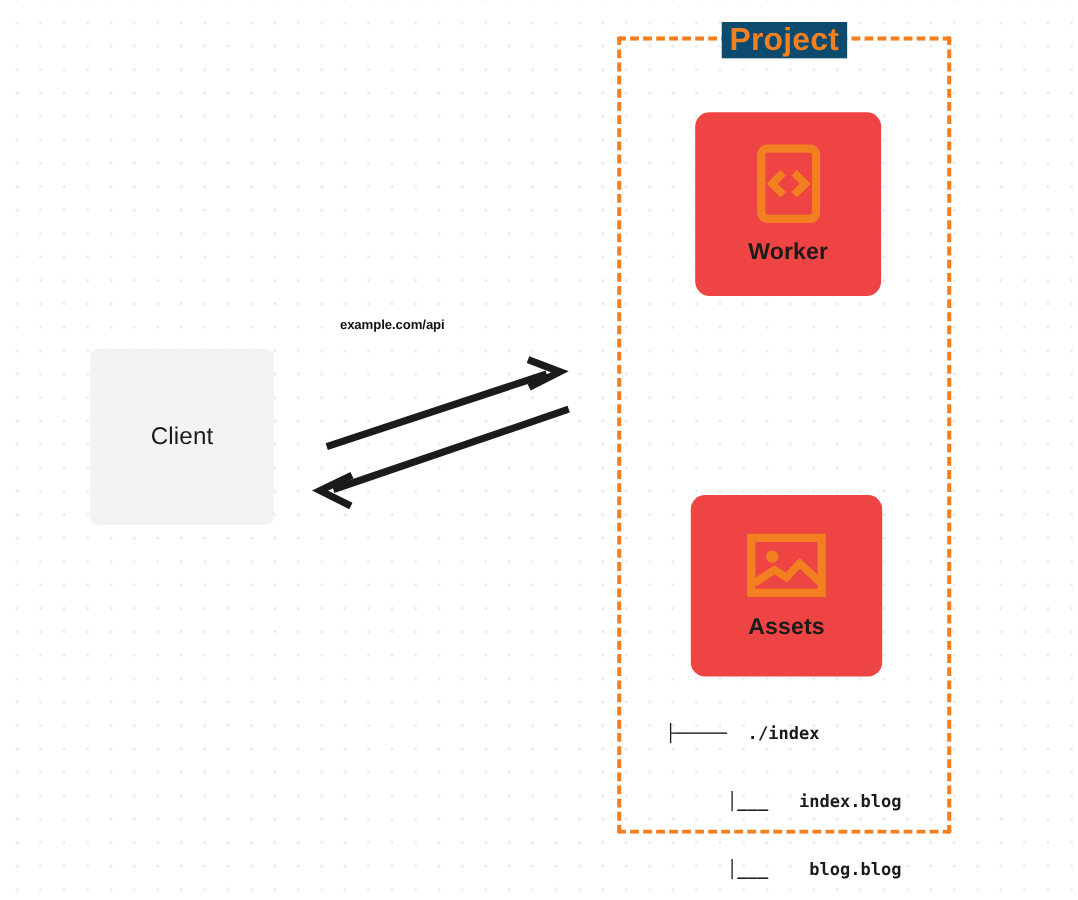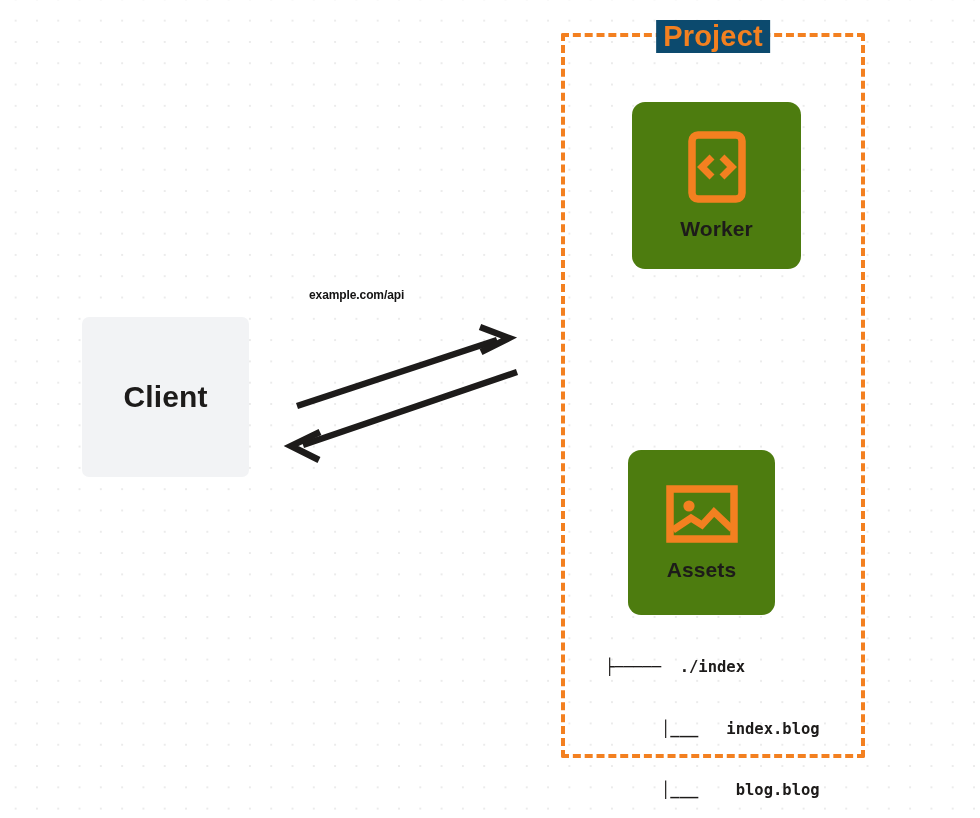--- a/index.html
+++ b/index.html
@@ -33,22 +33,22 @@
     top: 317px;
     width: 167px;
     height: 160px;
     background: #f2f3f5;
     border-radius: 7px;
     display: flex;
     align-items: center;
     justify-content: center;
   }
   #client-node .node-label {
-    font-size: 30px;
-    font-weight: bold;
+    font-size: 22px;
+    font-weight: normal;
     color: #1d1b1a;
     letter-spacing: 0.1px;
   }
 
   
   #connector-group {
     position: absolute;
     left: 0;
     top: 0;
     width: 980px;
@@ -91,37 +91,37 @@
     font-size: 29px;
     font-weight: bold;
     color: #f38020;
     letter-spacing: 0.2px;
     white-space: nowrap;
   }
 
   
   .service-card {
     position: absolute;
-    background: #4d7c0f;
+    background: #ef4444;
     border-radius: 13px;
     display: flex;
     flex-direction: column;
     align-items: center;
     justify-content: center;
   }
   #worker-card {
     left: 71px;
     top: 69px;
     width: 169px;
     height: 167px;
   }
   #assets-card {
     left: 67px;
     top: 417px;
-    width: 147px;
+    width: 174px;
     height: 165px;
   }
   .service-card .card-icon {
     display: block;
     margin-bottom: 14px;
   }
   .service-card .card-label {
     font-size: 21px;
     font-weight: bold;
     color: #1d1b1a;

